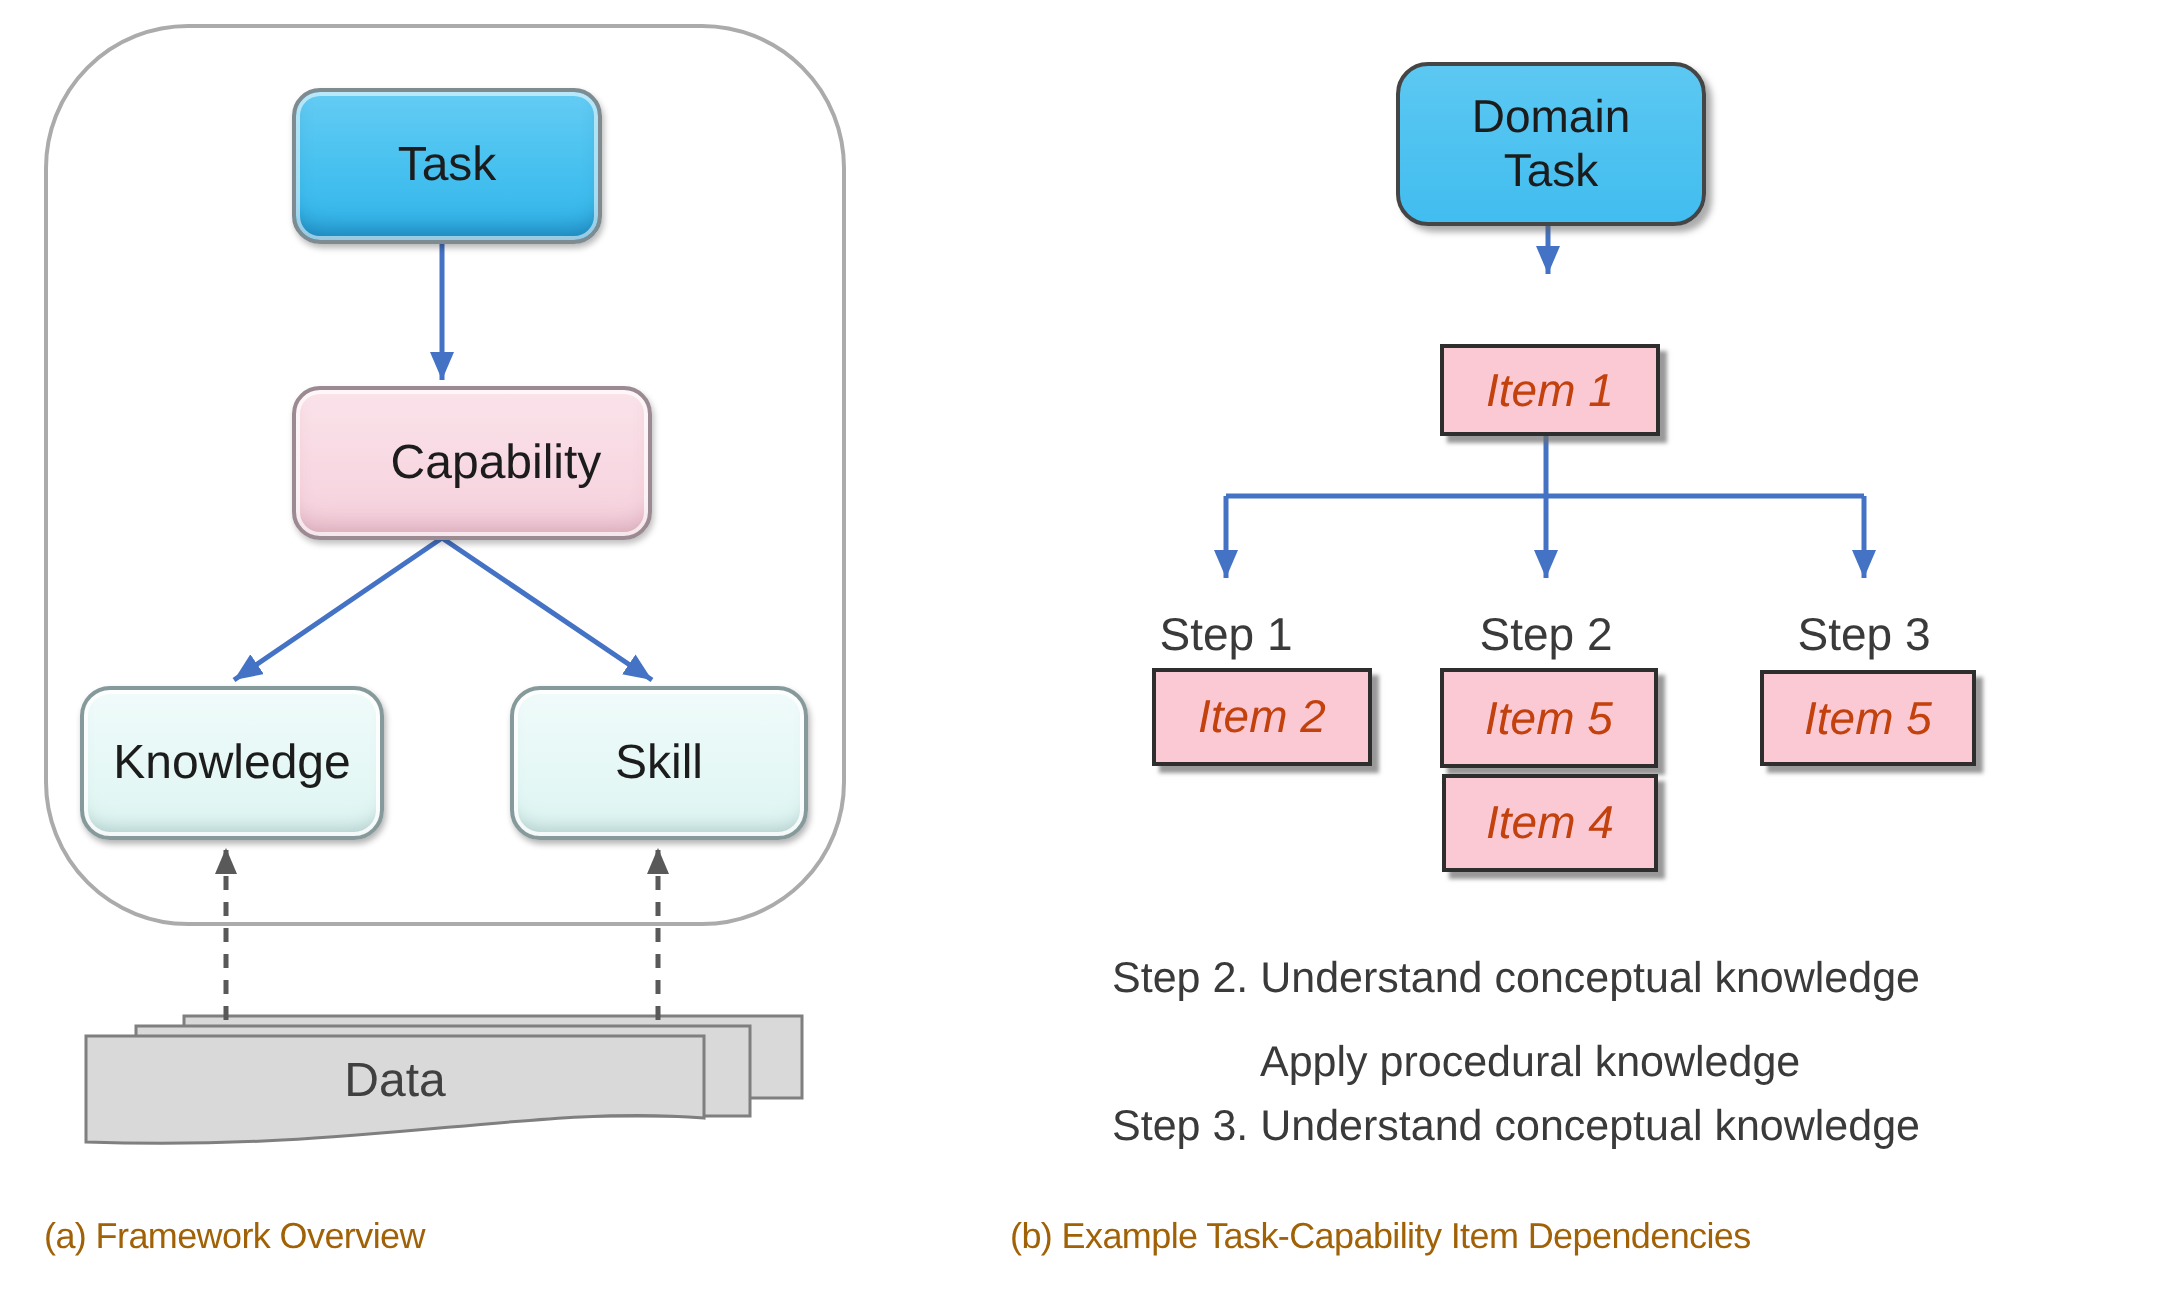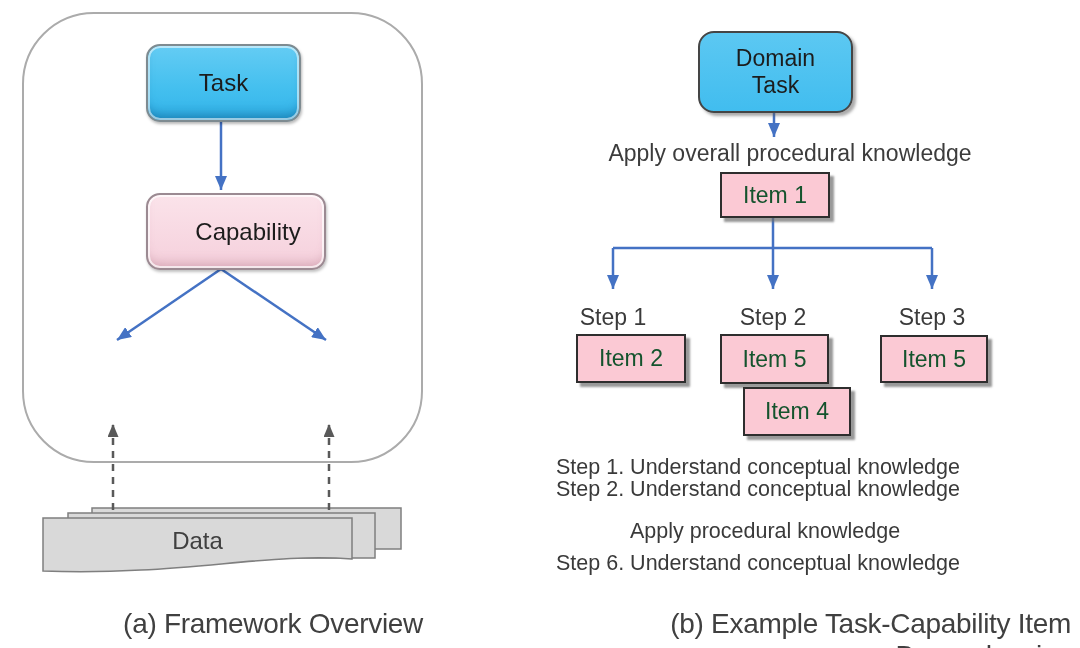--- a/index.html
+++ b/index.html
@@ -40,46 +40,46 @@
     box-shadow:inset 0 0 0 2px rgba(255,255,255,.85), inset 0 -9px 10px -6px rgba(90,125,125,.4), 1px 2px 3px rgba(0,0,0,.3);
   }
   .node-knowledge{left:40px;top:343px;width:148px;height:73px;}
   .node-skill{left:255px;top:343px;width:145px;height:73px;}
   .data-label{
     left:43px;top:521px;width:309px;height:40px;
     display:flex;align-items:center;justify-content:center;
     font-size:24px;color:#404040;
   }
   .caption{
-    font-size:28px;color:#404040;text-align:right;letter-spacing:-0.3px;
+    font-size:18px;color:#a16207;text-align:left;letter-spacing:-0.3px;
   }
   .caption-a{left:22px;top:608px;width:401px;}
   .caption-b{left:505px;top:608px;width:566px;}
   
   .node-domain-task{
     left:698px;top:15px;width:151px;height:78px;border-radius:16px;
     background:linear-gradient(180deg,#5cc8f2 0%,#41bdef 100%);
     border:2px solid #454545;
     box-shadow:3px 3px 3px rgba(90,90,90,.5);
     white-space:pre-line;line-height:27px;font-size:23px;margin-top:16px;
   }
   .apply-text{
     left:555px;top:140px;width:470px;text-align:center;
     font-size:23px;color:#3c3c3c;
   }
   .item{
     position:absolute;display:flex;align-items:center;justify-content:center;
     background:#fbc9d4;border:2px solid #2e2e2e;border-radius:0;
     box-shadow:3.5px 3.5px 2px rgba(110,110,110,.7);
-    font-size:23px;color:#14532d;
+    font-size:23px;color:#c2410c;font-style:italic;
   }
   .item-1{left:720px;top:172px;width:106px;height:42px;}
   .item-2{left:560px;top:334px;width:106px;height:45px;margin-left:16px;}
   .item-3{left:720px;top:334px;width:105px;height:46px;}
-  .item-4{left:721px;top:387px;width:104px;height:45px;margin-left:22px;}
+  .item-4{left:721px;top:387px;width:104px;height:45px;}
   .item-5{left:880px;top:335px;width:104px;height:44px;}
   .step-label{
     position:absolute;width:100px;text-align:center;
     font-size:23px;color:#3a3a3a;top:304px;
   }
   .step-1{left:563px;} .step-2{left:723px;} .step-3{left:882px;}
   .note{
     position:absolute;font-size:21.5px;color:#3a3a3a;white-space:nowrap;
   }
   .note-1{left:556px;top:455px;}
@@ -124,39 +124,39 @@
     <line x1="613" y1="248" x2="932" y2="248" stroke="#4472C4" stroke-width="2.5"></line>
     <line x1="613" y1="248" x2="613" y2="289" stroke="#4472C4" stroke-width="2.5" marker-end="url(#ab)"></line>
     <line x1="773" y1="248" x2="773" y2="289" stroke="#4472C4" stroke-width="2.5" marker-end="url(#ab)"></line>
     <line x1="932" y1="248" x2="932" y2="289" stroke="#4472C4" stroke-width="2.5" marker-end="url(#ab)"></line>
   </svg>
 
   <div class="layer-nodes">
 
     <div class="node node-task">Task</div>
     <div class="node node-capability">Capability</div>
+    <div class="node node-cyan node-knowledge">Knowledge</div>
+    <div class="node node-cyan node-skill">Skill</div>
     <div class="abs data-label">Data</div>
     <div class="abs caption caption-a">(a) Framework Overview</div>
 
     <div class="node node-domain-task">Domain
 Task</div>
-    <div class="abs apply-text">Apply overall procedural knowledge</div>
 
     <div class="item item-1">Item 1</div>
 
     <div class="step-label step-1">Step 1</div>
     <div class="step-label step-2">Step 2</div>
     <div class="step-label step-3">Step 3</div>
 
     <div class="item item-2">Item 2</div>
     <div class="item item-3">Item 5</div>
     <div class="item item-4">Item 4</div>
     <div class="item item-5">Item 5</div>
 
-    <div class="note note-1">Step 1. Understand conceptual knowledge</div>
     <div class="note note-2">Step 2. Understand conceptual knowledge</div>
     <div class="note note-3">Apply procedural knowledge</div>
-    <div class="note note-4">Step 6. Understand conceptual knowledge</div>
+    <div class="note note-4">Step 3. Understand conceptual knowledge</div>
 
     <div class="abs caption caption-b">(b) Example Task-Capability Item Dependencies</div>
   </div>
 
 </div>
 
 </body></html>

